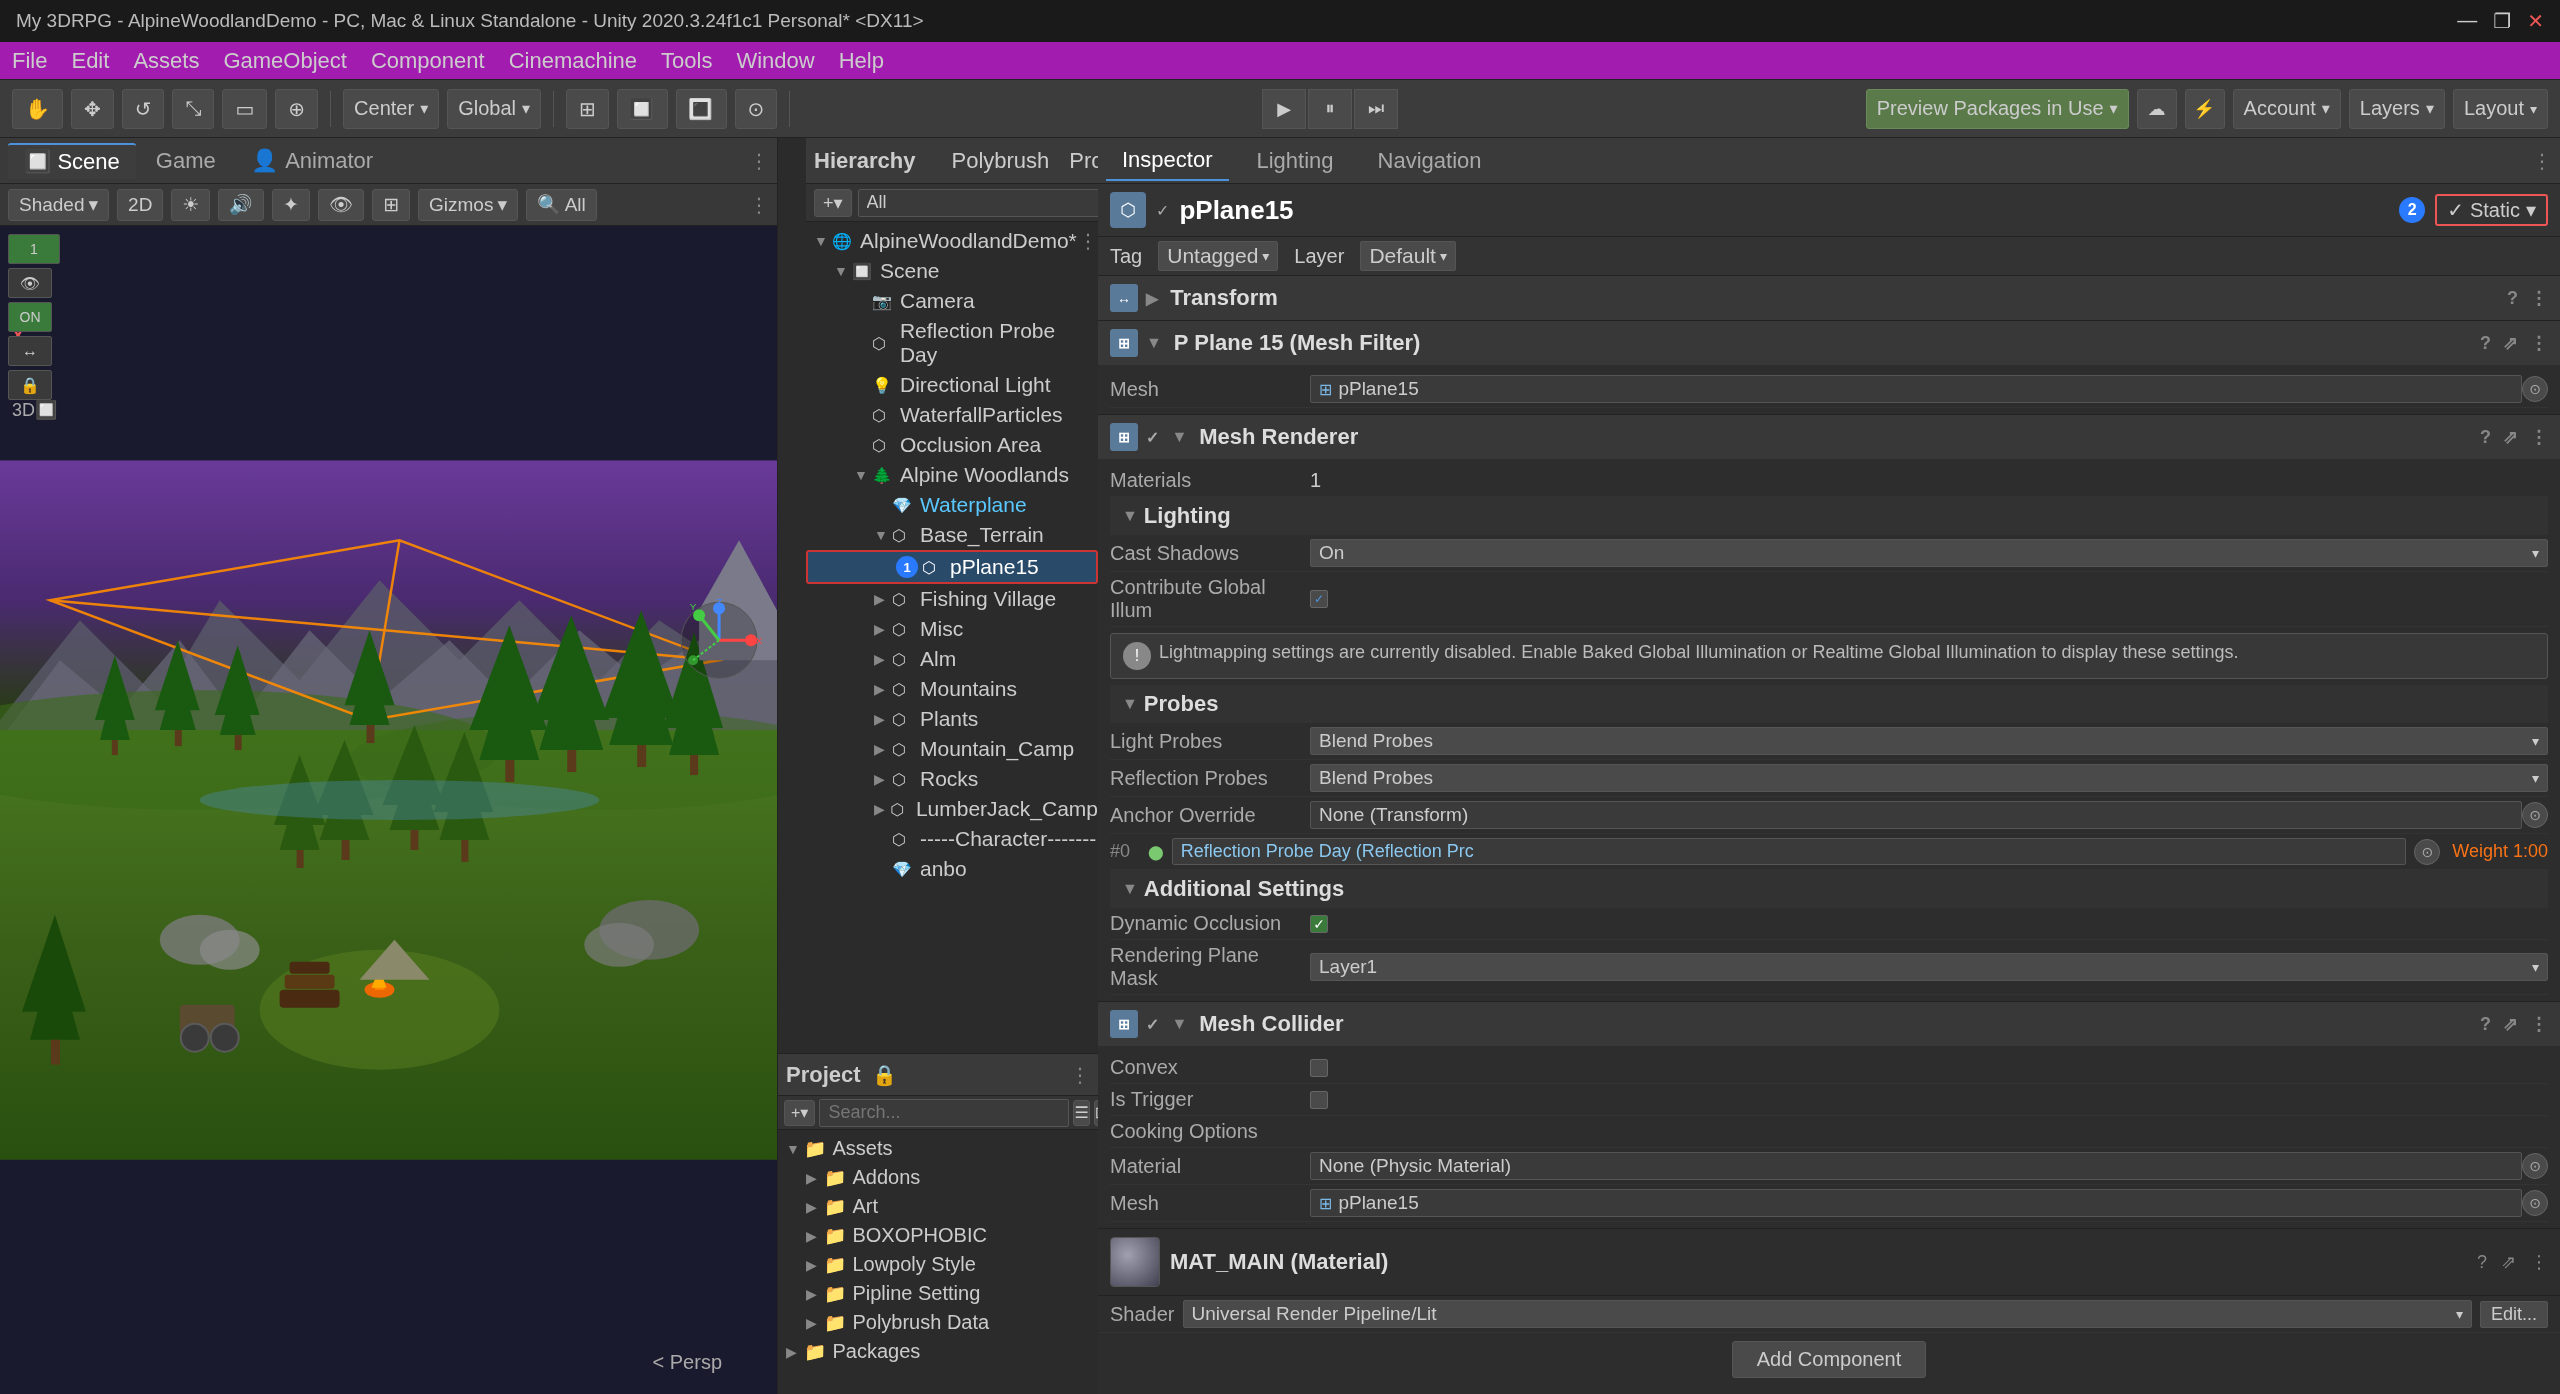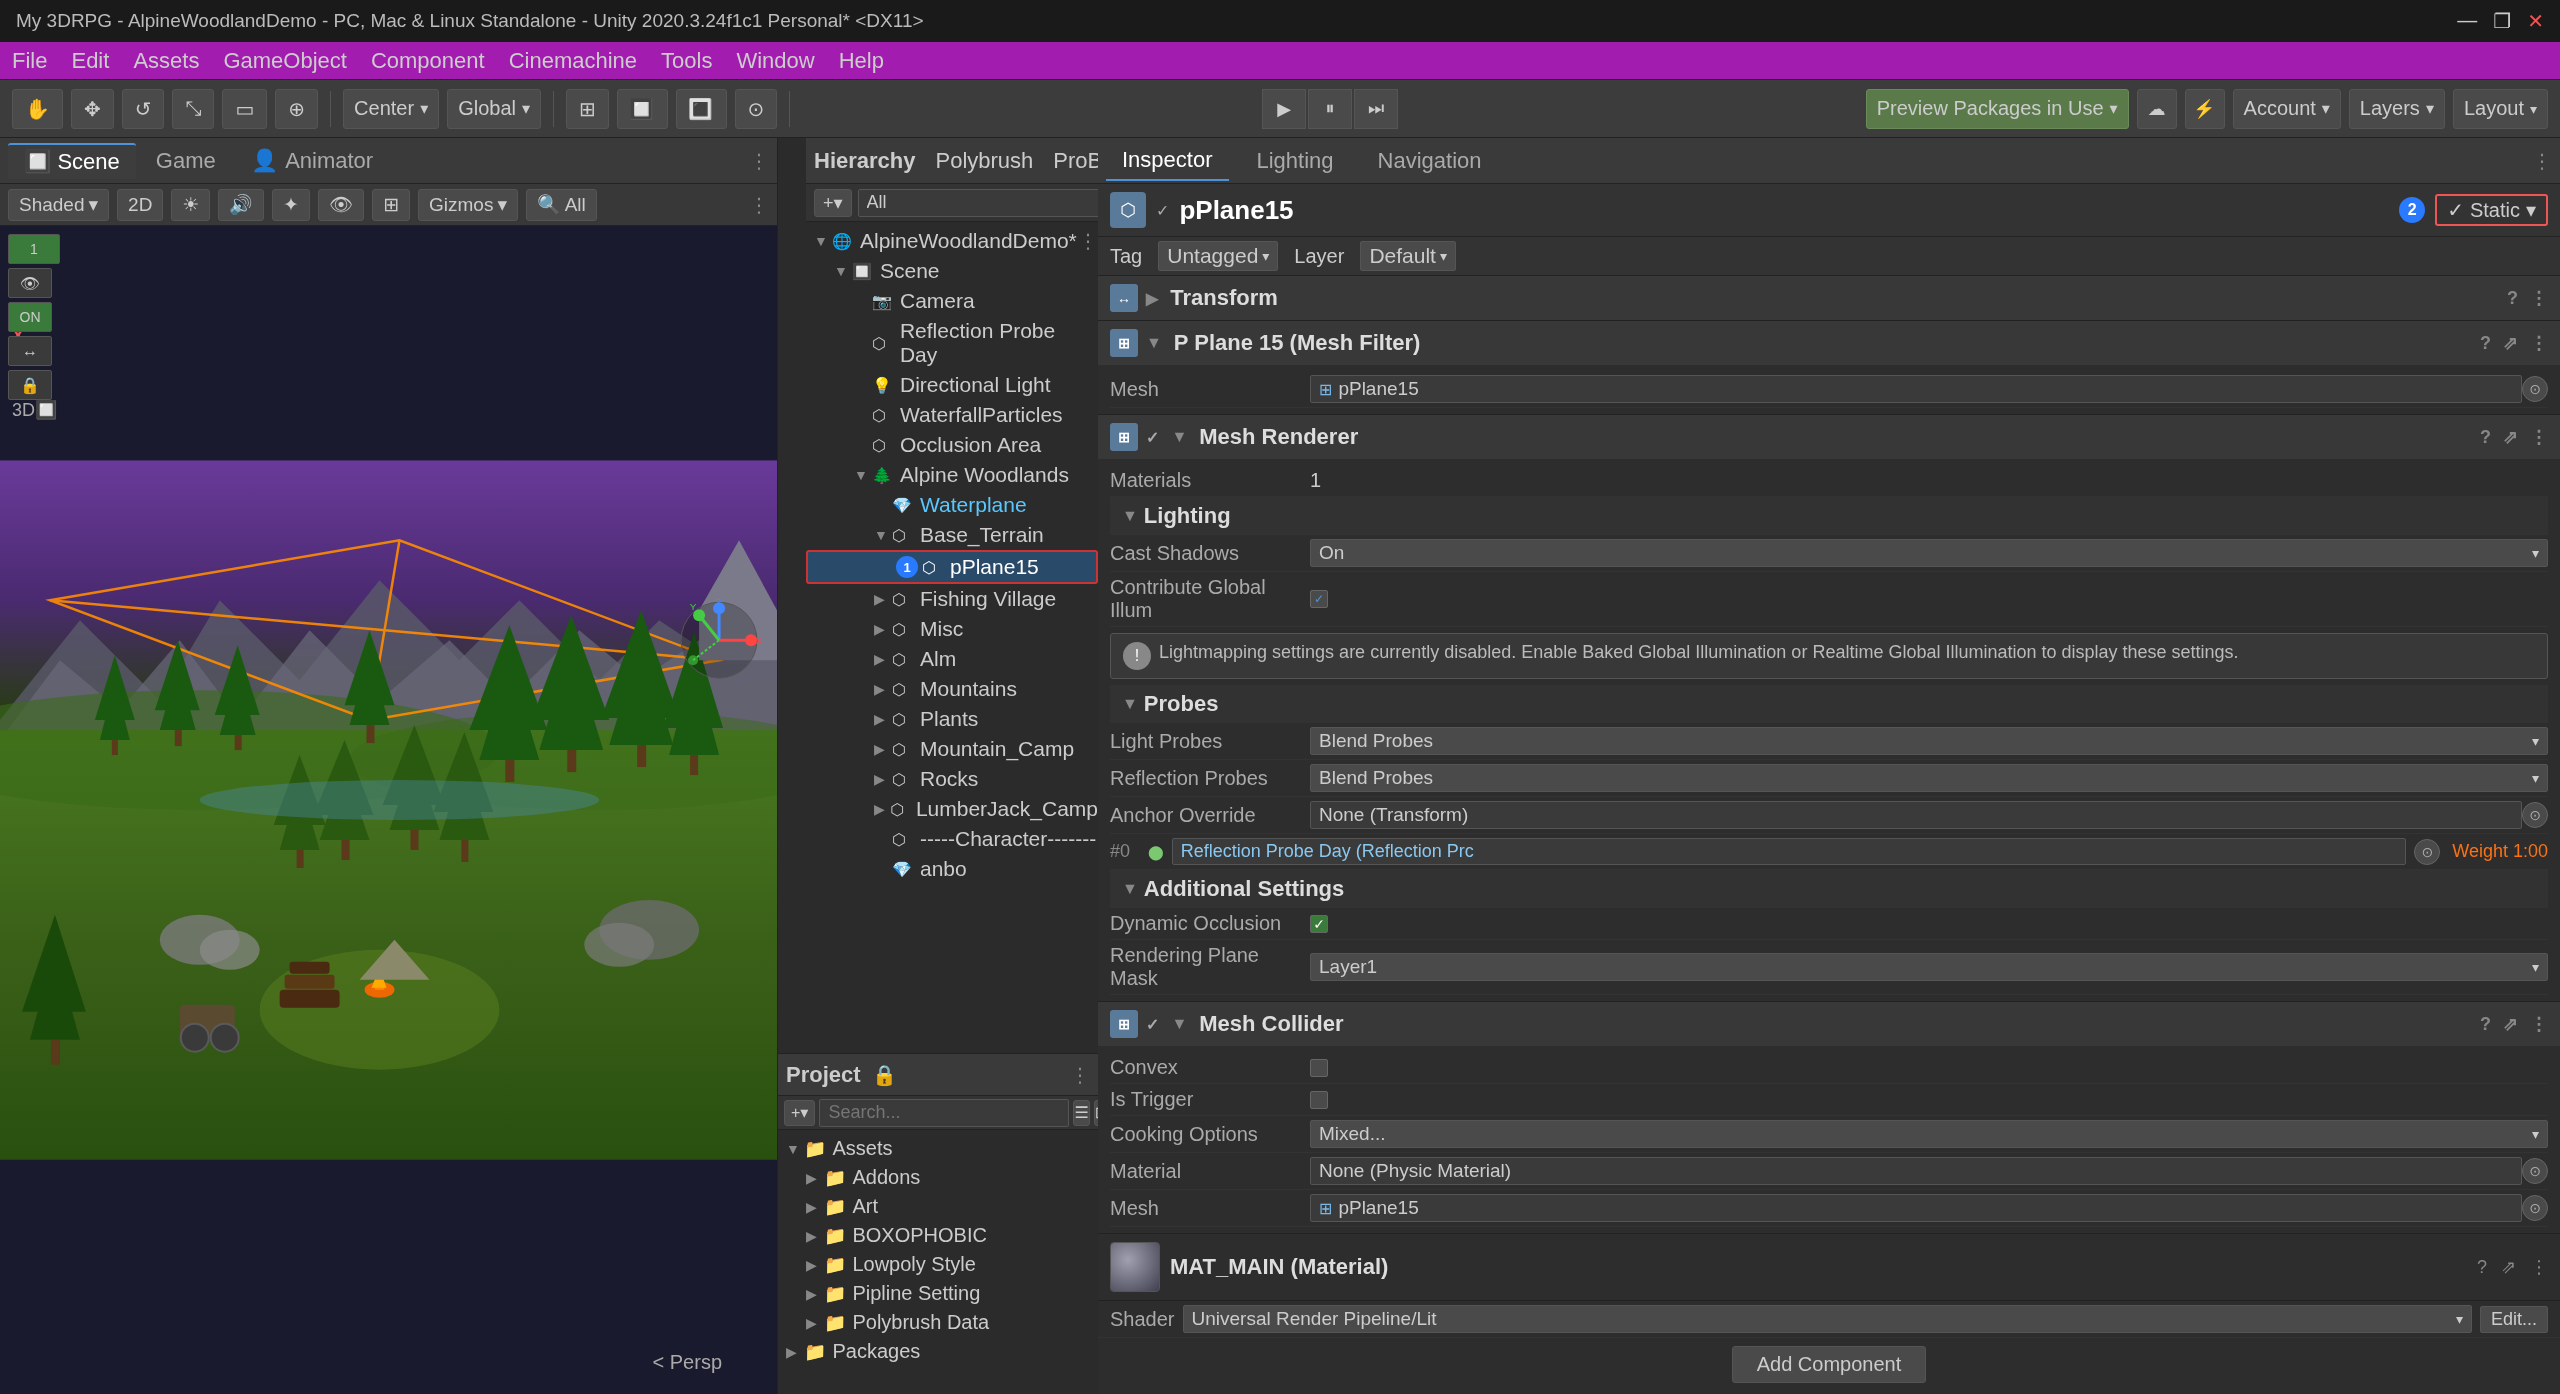--- a/index.html
+++ b/index.html
@@ -1002,21 +1002,21 @@
         <div class="overlay-btn">🔒</div>
       </div>
     </div>
   </div>
 
   <div id="left-panels">
 
     <div id="hierarchy-section">
       <div id="hierarchy-top">
         <span style="font-size:22px; font-weight:bold;">Hierarchy</span>
-        <span style="margin-left:12px; font-size:22px;">Polybrush</span>
+        <span style="margin-left:28px; font-size:22px;">Polybrush</span>
         <span style="margin-left:12px; font-size:22px;">ProBuilder</span>
         <span class="lock-icon">🔒</span>
         <div class="tab-more">⋮</div>
       </div>
       <div id="hierarchy-toolbar">
         <div class="toolbar-btn" style="height:28px; padding:2px 8px; font-size:18px;">+▾</div>
         <input class="h-search" placeholder="All" value="All" style="">
       </div>
       <div id="hierarchy-tree">
 
@@ -1379,23 +1379,20 @@
           <div class="prop-row">
             <span class="prop-label">Convex</span>
             <div class="checkbox"></div>
           </div>
           <div class="prop-row">
             <span class="prop-label">Is Trigger</span>
             <div class="checkbox"></div>
           </div>
           <div class="prop-row">
             <span class="prop-label">Cooking Options</span>
-            <div class="prop-dropdown" style="flex:1;">
-              <span>Mixed...</span>
-            </div>
           </div>
           <div class="prop-row">
             <span class="prop-label">Material</span>
             <div class="prop-field" style="flex:1;">
               <span>None (Physic Material)</span>
             </div>
             <div class="prop-circle-btn">⊙</div>
           </div>
           <div class="prop-row">
             <span class="prop-label">Mesh</span>

